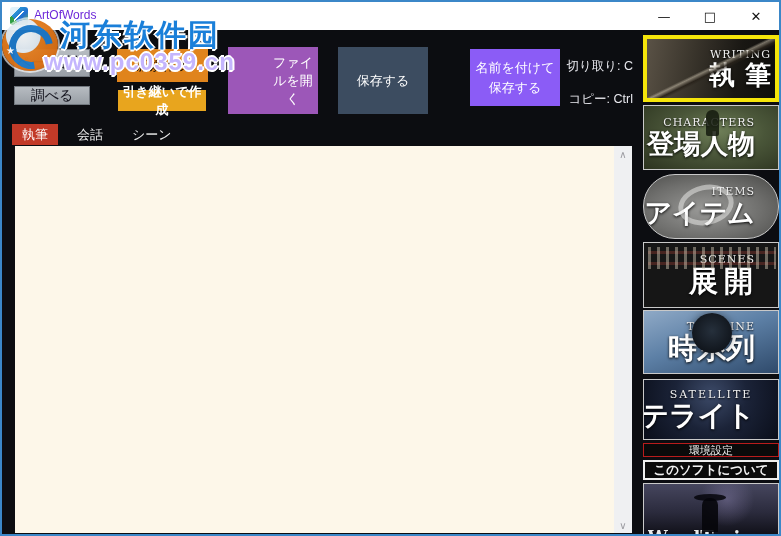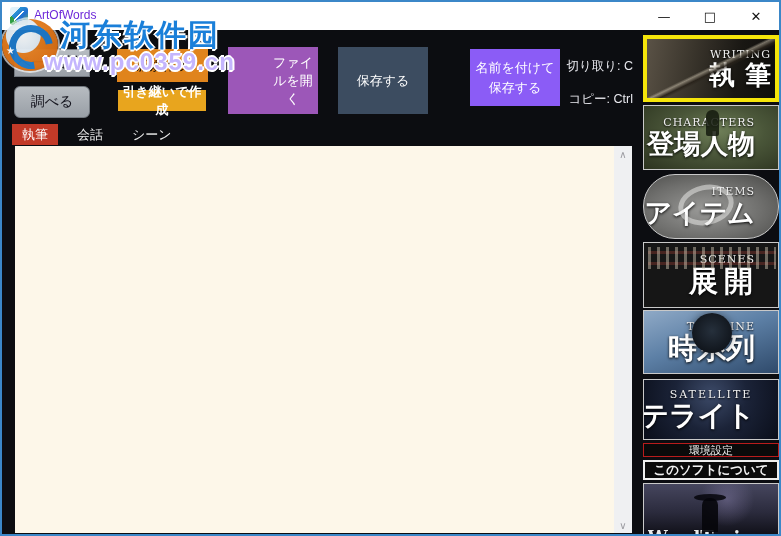--- a/index.html
+++ b/index.html
@@ -22,21 +22,21 @@
   .win-controls { position:absolute; right:0; top:0; height:28px; display:flex; }
   .win-btn { width:46px; height:28px; display:flex; align-items:center; justify-content:center;
              font-size:13px; color:#111; font-family:"DejaVu Sans", sans-serif; cursor:default; }
 
   
   .btn { position:absolute; display:flex; align-items:center; justify-content:center;
          text-align:center; cursor:default; }
   .btn-gray { background:linear-gradient(180deg,#b7bcc1,#999fa6); border:1px solid #72787f;
               color:#15151f; font-size:14px; }
   .btn-page-calc { left:12px; top:47px; width:76px; height:28px; }
-  .btn-research  { left:12px; top:84px; width:76px; height:32px;border-radius:6px; }
+  .btn-research  { left:12px; top:84px; width:76px; height:19px; }
   .btn-new  { left:115px; top:47px; width:91px; height:33px; background:#e0841c; color:#000000; font-size:13px; }
   .btn-takeover { left:116px; top:88px; width:88px; height:21px; background:#e8a51e; color:#fff; font-size:13px; font-weight:bold; }
   .btn-open { left:226px; top:45px; width:90px; height:67px; background:#9c57b8; color:#fff; font-size:13px;padding-left:40px; }
   .btn-save { left:336px; top:45px; width:90px; height:67px; background:#3c4c60; color:#fff; font-size:13px; }
   .btn-saveas { left:447px; top:47px; width:90px; height:57px; background:#8b5cf6; color:#fff; font-size:13px;
                 white-space:pre-line; line-height:1.5;margin-left:21px; }
   .shortcut { position:absolute; right:146px; color:#e9e9ef; font-size:12.5px; text-align:right; }
   .shortcut-cut  { top:56px; }
   .shortcut-copy { top:89px; }
 

